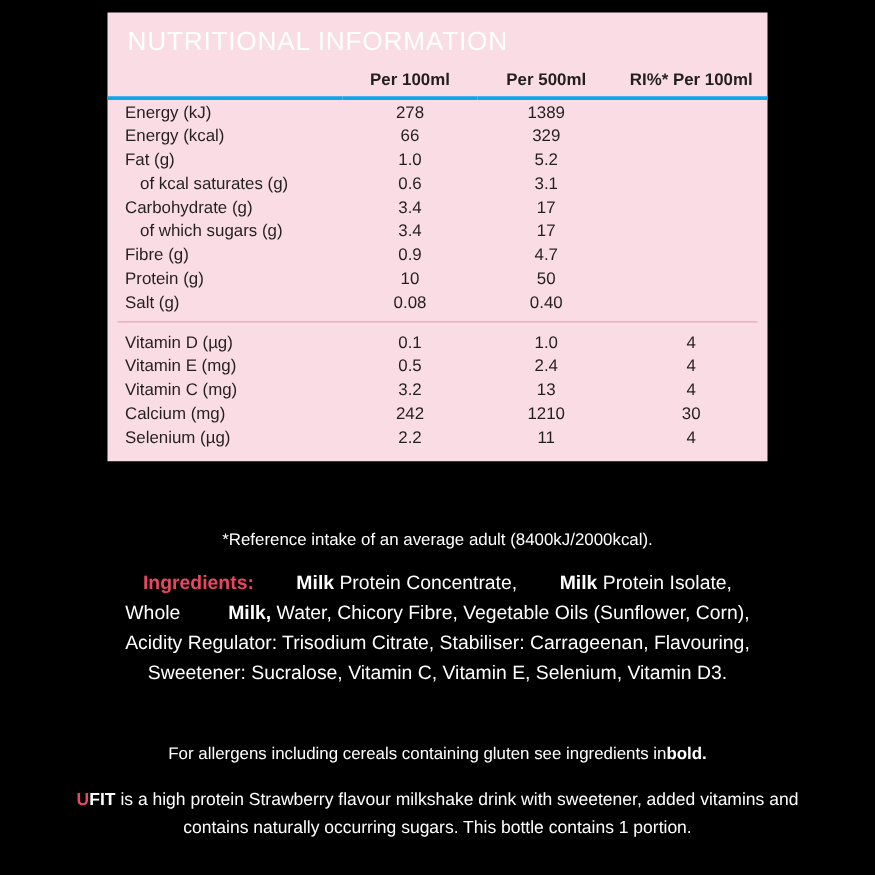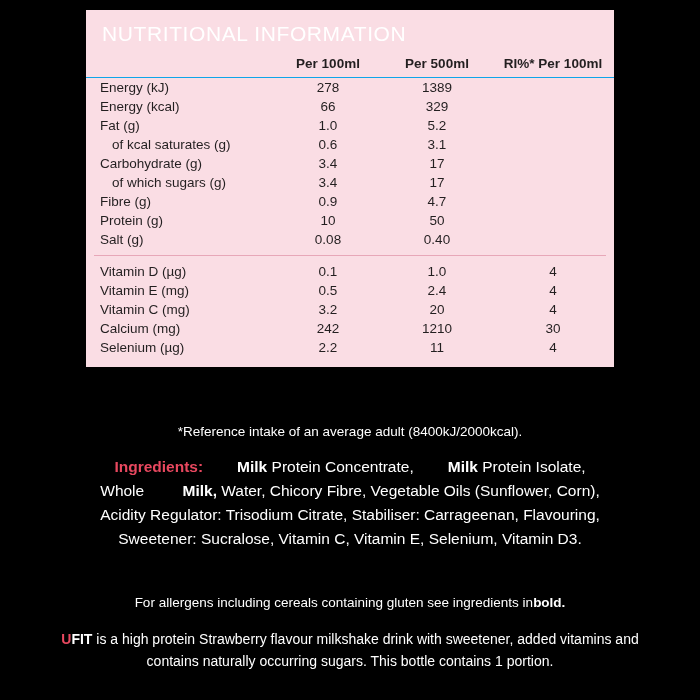--- a/index.html
+++ b/index.html
@@ -59,21 +59,21 @@
     text-align: left;
     padding-left: 14px;
     white-space: nowrap;
   }
   table.nutri td.lbl.indent { padding-left: 26px; }
   table.nutri td.num { text-align: center; }
   .col-label { width: 188px; }
   .col-a { width: 108px; }
   .col-b { width: 110px; }
   .col-c { width: 122px; }
-  .hdr-row th { border-bottom: 1px solid #0ea5e9; }
+  .hdr-row th { border-bottom: 3px solid #0ea5e9; }
   .sep-row td {
     padding: 0;
     height: 1px;
   }
   .sep-row td div {
     height: 1px;
     background: #e7a7b8;
     margin: 4px 8px 4px 8px;
   }
   .panel-bottom-space { height: 10px; }
@@ -224,21 +224,21 @@
         </tr>
         <tr>
           <td class="lbl">Vitamin E (mg)</td>
           <td class="num">0.5</td>
           <td class="num">2.4</td>
           <td class="num">4</td>
         </tr>
         <tr>
           <td class="lbl">Vitamin C (mg)</td>
           <td class="num">3.2</td>
-          <td class="num">20</td>
+          <td class="num">13</td>
           <td class="num">4</td>
         </tr>
         <tr>
           <td class="lbl">Calcium (mg)</td>
           <td class="num">242</td>
           <td class="num">1210</td>
           <td class="num">30</td>
         </tr>
         <tr>
           <td class="lbl">Selenium (µg)</td>

